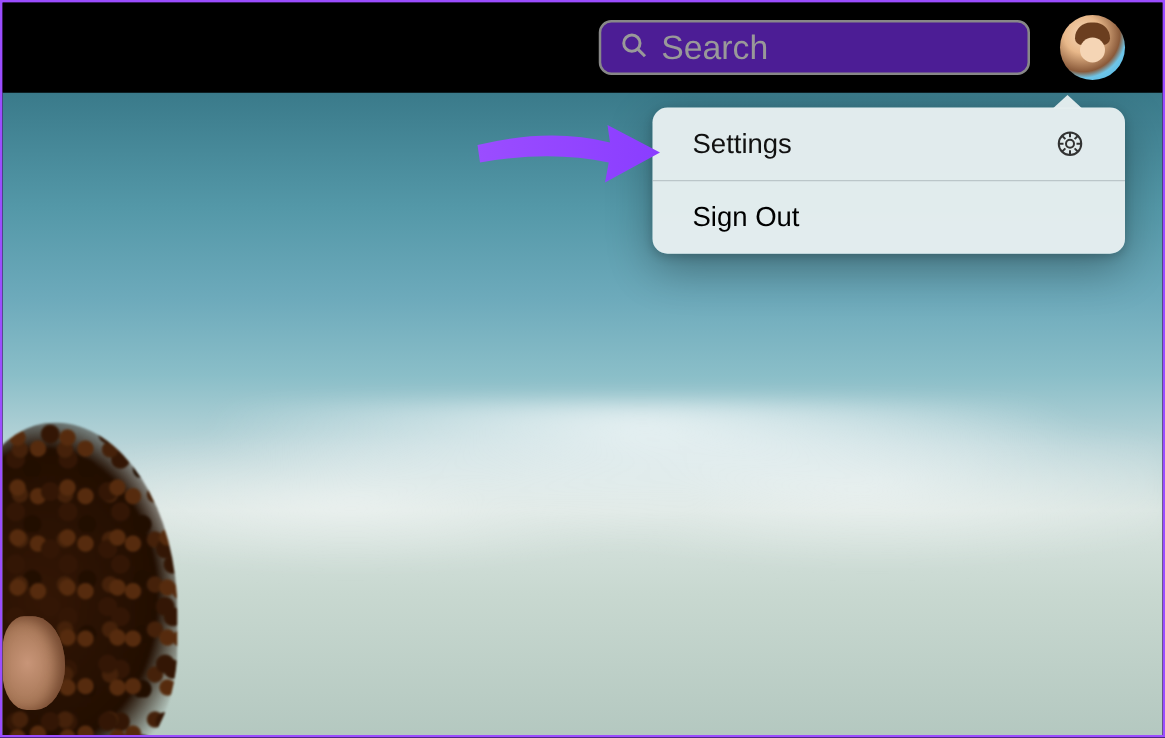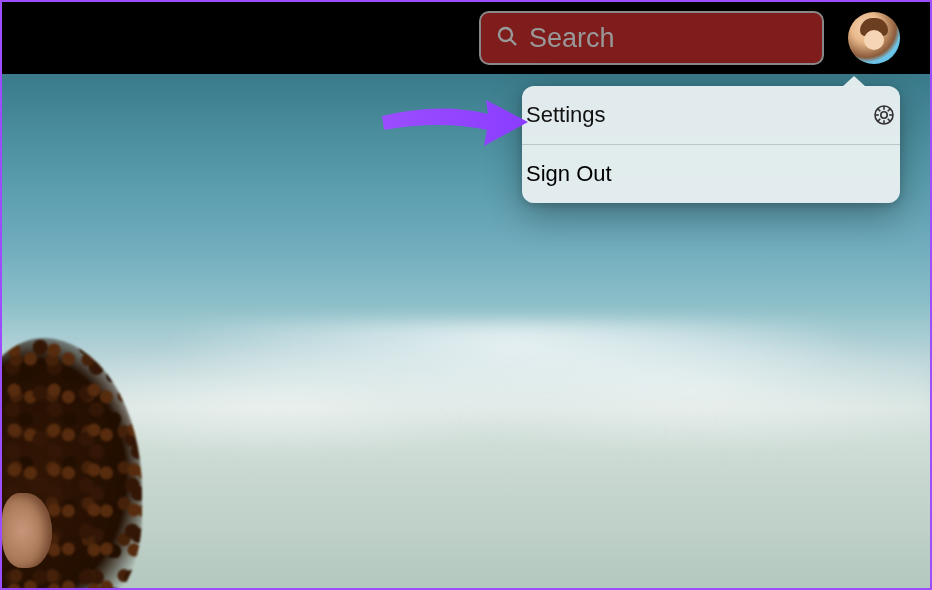--- a/index.html
+++ b/index.html
@@ -23,22 +23,22 @@
       position: relative;
       z-index: 2;
     }
     .search-box {
       display: flex;
       align-items: center;
       border: 2px solid #888;
       border-radius: 10px;
       padding: 6px 14px;
       width: 345px;
-      height: 54px;
-      background: #7f1d1d;
+      height: 44px;
+      background: #4c1d95;
     }
     .search-box svg {
       width: 24px;
       height: 24px;
       margin-right: 10px;
       flex-shrink: 0;
     }
     .search-input {
       background: transparent;
       border: none;
@@ -142,21 +142,21 @@
       top: -10px;
       right: 34px;
       border-left: 12px solid transparent;
       border-right: 12px solid transparent;
       border-bottom: 11px solid rgba(230,238,240,0.97);
     }
     .dropdown-item {
       display: flex;
       align-items: center;
       justify-content: space-between;
-      padding: 16px 4px;
+      padding: 16px 32px;
       font-size: 22px;
       cursor: pointer;
     }
     .dropdown-item:first-child {
       border-bottom: 1px solid rgba(150,160,165,0.5);
       color: #111;
     }
     .dropdown-item.signout { color: #000000; }
     .gear-wrap { width: 24px; height: 24px; color: #333; }
     .arrow {

